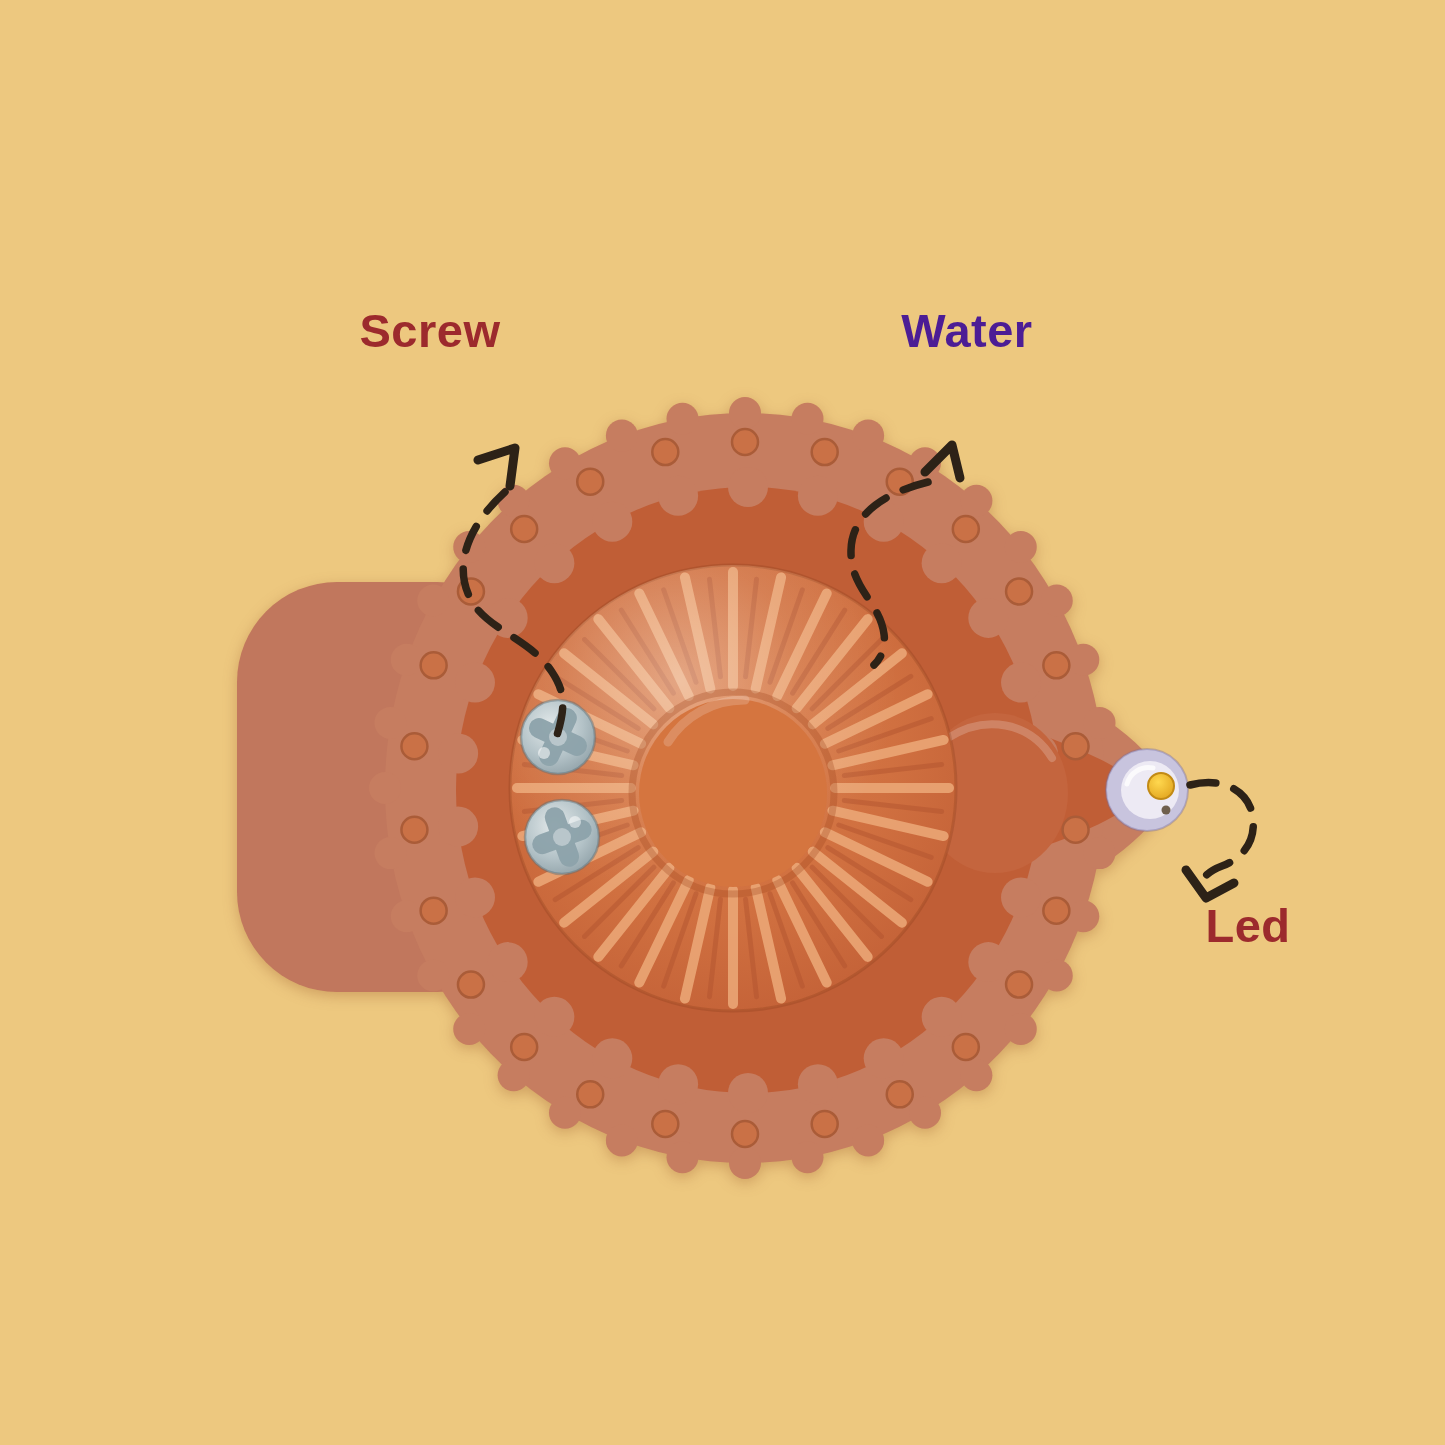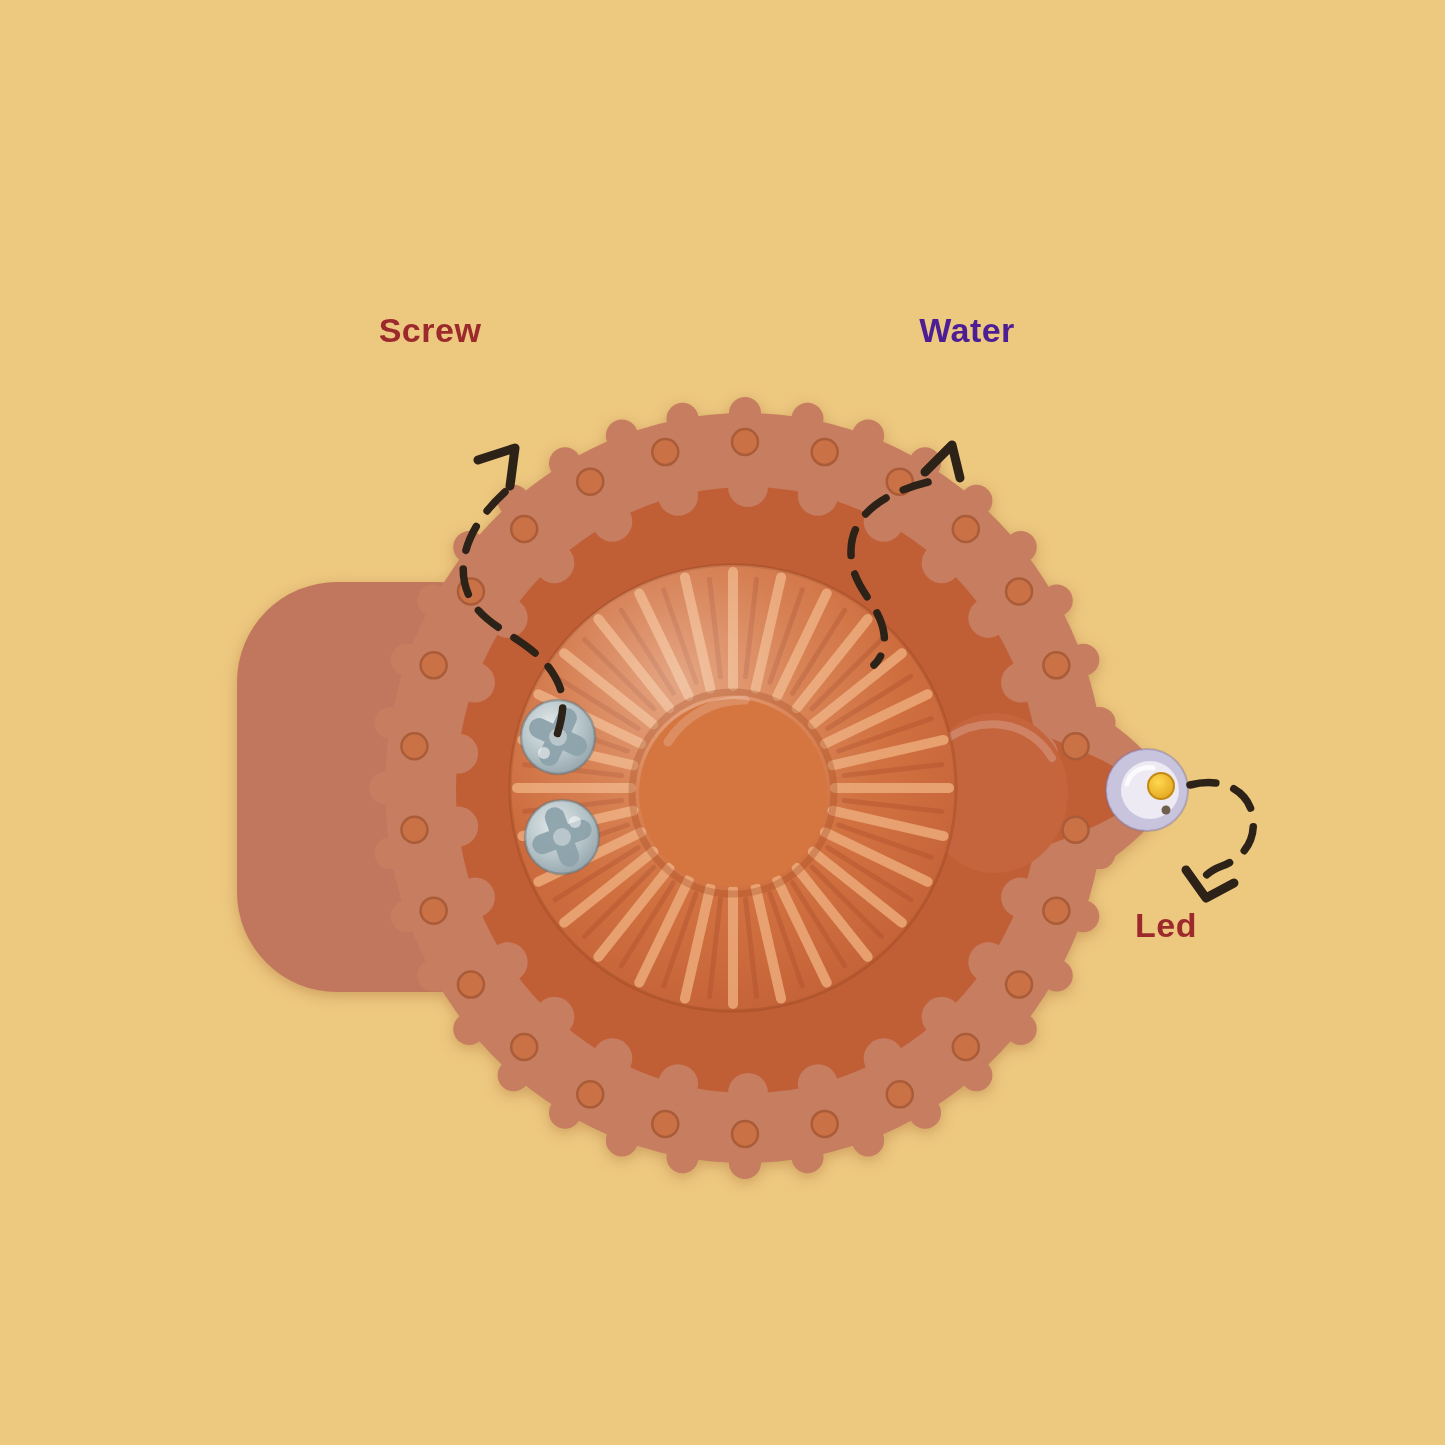--- a/index.html
+++ b/index.html
@@ -2,21 +2,21 @@
 <html><head>
 <meta charset="utf-8">
 <style>
   html,body{margin:0;padding:0;}
   body{width:1445px;height:1445px;overflow:hidden;font-family:"Liberation Sans",sans-serif;}
   .stage{position:relative;width:1445px;height:1445px;}
   .stage svg{position:absolute;left:0;top:0;}
   .label{
     position:absolute;
     font-weight:700;
-    font-size:34px;
+    font-size:47px;
     line-height:51px;
     text-align:center;
     letter-spacing:.5px;
     font-family:"Liberation Sans",sans-serif;
   }
   .label .line{display:block;}
   .plate-group{filter:drop-shadow(0 4px 7px rgba(140,70,30,.30));}
   .arrow-dash{fill:none;stroke-width:7.5;stroke-linecap:round;stroke-dasharray:26 19;}
   .arrow-head{fill:none;stroke-width:9;stroke-linecap:round;stroke-linejoin:round;}
 </style>
@@ -269,17 +269,17 @@
   </svg>
 
   <div class="label" style="left: 210px; top: 305px; width: 440px; color: rgb(156, 42, 45);">
     <span class="line">Screw</span>
   </div>
 
   <div class="label" style="left: 747px; top: 305px; width: 440px; color: #4c1d95;">
     <span class="line">Water</span>
   </div>
 
-  <div class="label" style="left: 986px; top: 900px; width: 360px; color: rgb(156, 42, 45);">
+  <div class="label" style="left: 1068px; top: 900px; width: 360px; color: rgb(156, 42, 45);">
     <span class="line">Led</span>
   </div>
 
 </div>
 
 </body></html>

